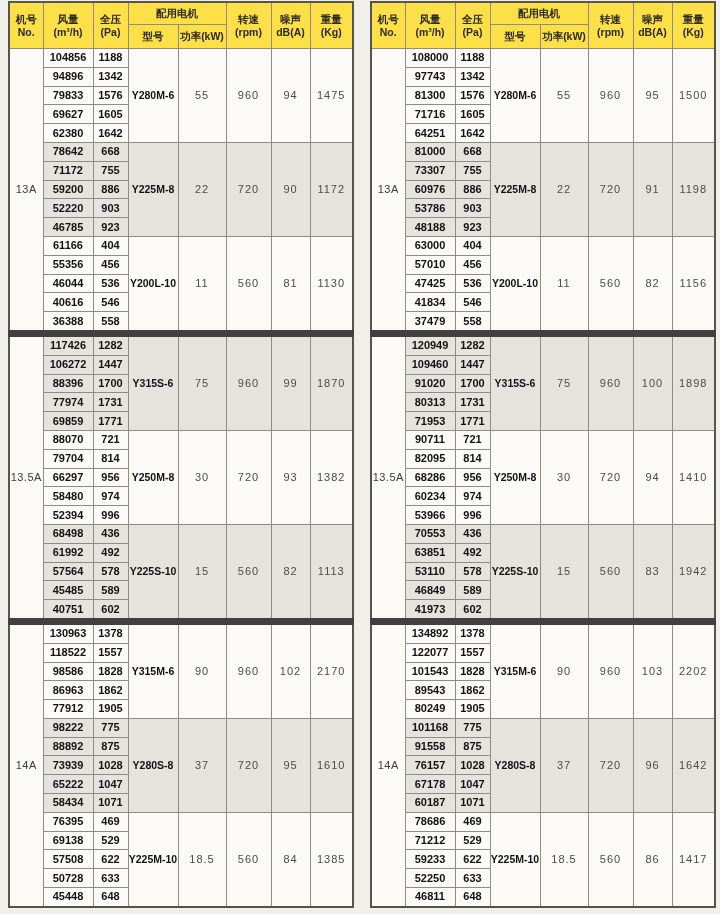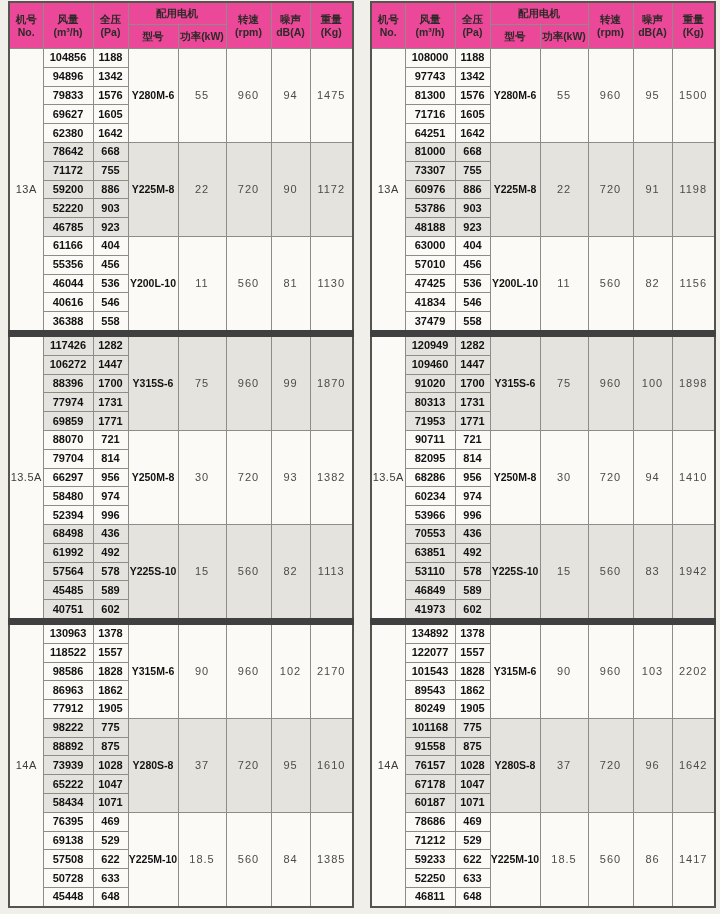--- a/index.html
+++ b/index.html
@@ -30,21 +30,21 @@
   col.c-noise{width:39px;}
   col.c-weight{width:43px;}
   th,td{
     border:1px solid #8d8c86;
     text-align:center;vertical-align:middle;
     overflow:hidden;white-space:nowrap;
     padding:0;
   }
   th{
     font-size:10.5px;font-weight:bold;color:#2b2a27;
-    background:#ec4899;line-height:1.18;
+    background:#fde047;line-height:1.18;
   }
   thead tr.h1 th{height:21px;}
   thead tr.h2 th{height:23px;text-align:center;}
   td{height:17.8px;font-size:11px;line-height:1;}
   td.flow,td.pressure{font-weight:bold;color:#121212;font-size:11px;}
   td.motor{font-weight:bold;color:#121212;font-size:10.5px;margin-left:44px;}
   td.span-val{color:#4c4b48;letter-spacing:1px;}
   td.model{color:#3c3b38;letter-spacing:.5px;background:#fbfaf7;font-size:11px;}
   .shaded{background:#e4e3de;}
   tr.sec-top td{border-top:7px solid #404040;}

